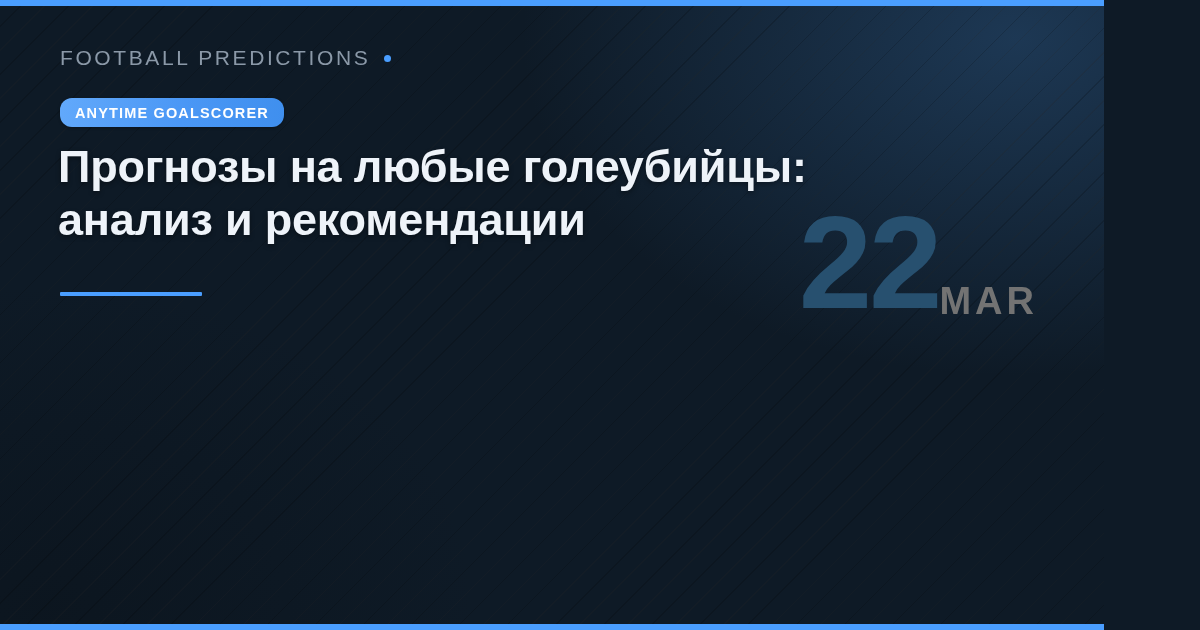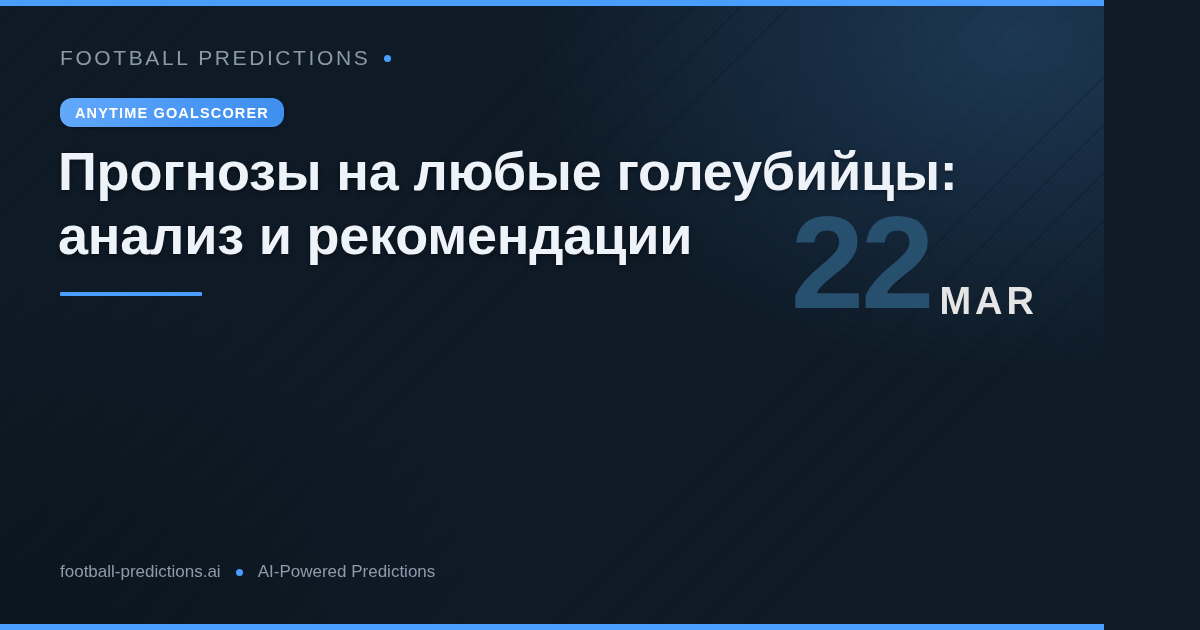--- a/index.html
+++ b/index.html
@@ -102,21 +102,21 @@
     font-weight:bold;
     letter-spacing:1.15px;
     color:#ffffff;
     white-space:nowrap;
   }
 
   
   .headline {
     position:absolute; left:58px; top:140px;
     width:900px;
-    font-size:54px;
+    font-size:45px;
     font-weight:bold;
     line-height:1.18;
     color:#eef3f9;
     letter-spacing:-0.2px;
     text-shadow:0 2px 5px rgba(0,0,0,0.38);
   }
 
   
   .accent-rule {
     position:absolute; left:60px; top:292px;
@@ -137,23 +137,22 @@
     line-height:0.86;
     color:#27506f;
     letter-spacing:-3px;
   }
   .date-month {
     margin-top:8px;
     margin-right:4px;
     font-size:38px;
     font-weight:bold;
     letter-spacing:4px;
-    color:#e5e5e5;
+    color:#737373;
     line-height:1;
-    margin-left:8px;
   }
 
   
   .footer {
     position:absolute; left:60px; bottom:48px;
     display:flex; align-items:center; gap:15px;
   }
   .footer-site, .footer-tagline {
     font-size:17px;
     font-weight:400;
@@ -192,20 +191,15 @@
 
     <h1 class="headline">Прогнозы на любые голеубийцы: анализ и рекомендации</h1>
 
     <div class="accent-rule"></div>
 
     <div class="date-block">
       <div class="date-day">22</div>
       <div class="date-month">MAR</div>
     </div>
 
-    <div class="footer">
-      <span class="footer-site">football-predictions.ai</span>
-      <span class="footer-dot"></span>
-      <span class="footer-tagline">AI-Powered Predictions</span>
-    </div>
 
   </div>
 </div>
 
 </body></html>

